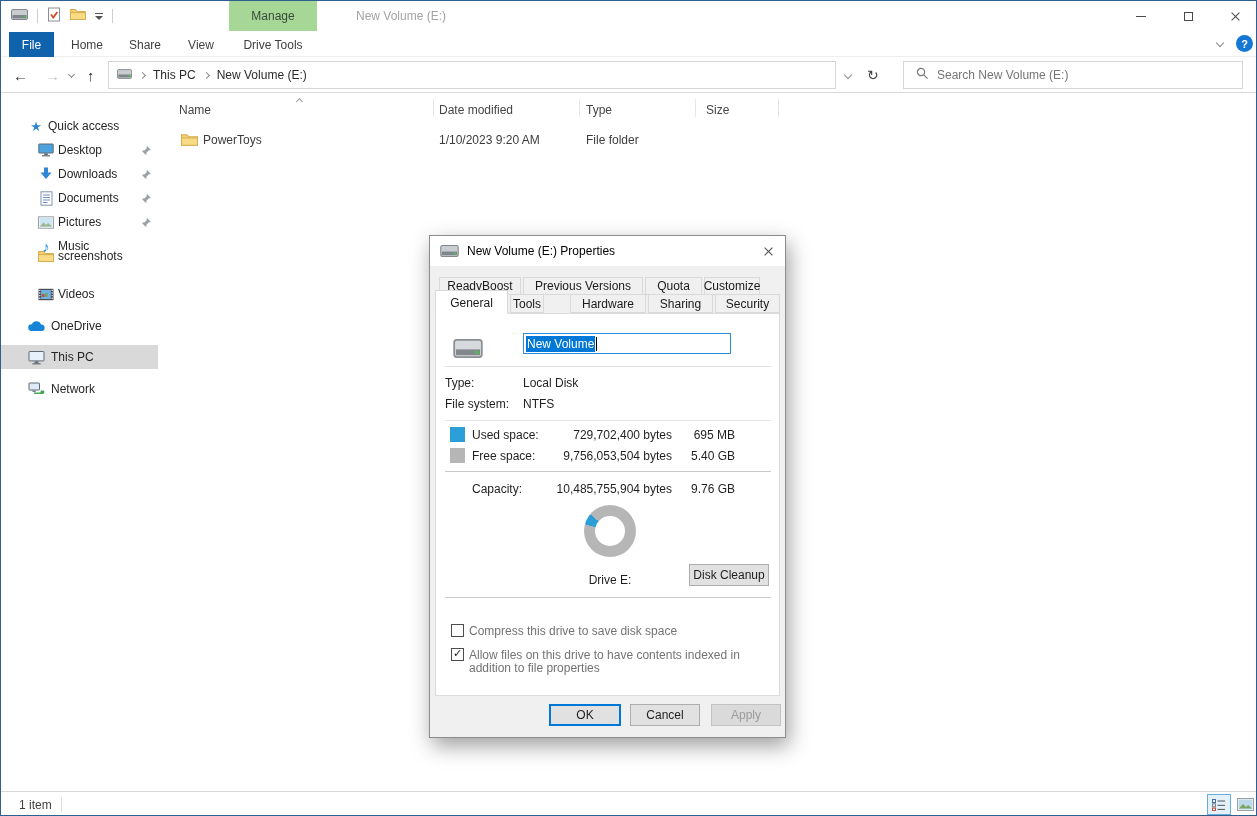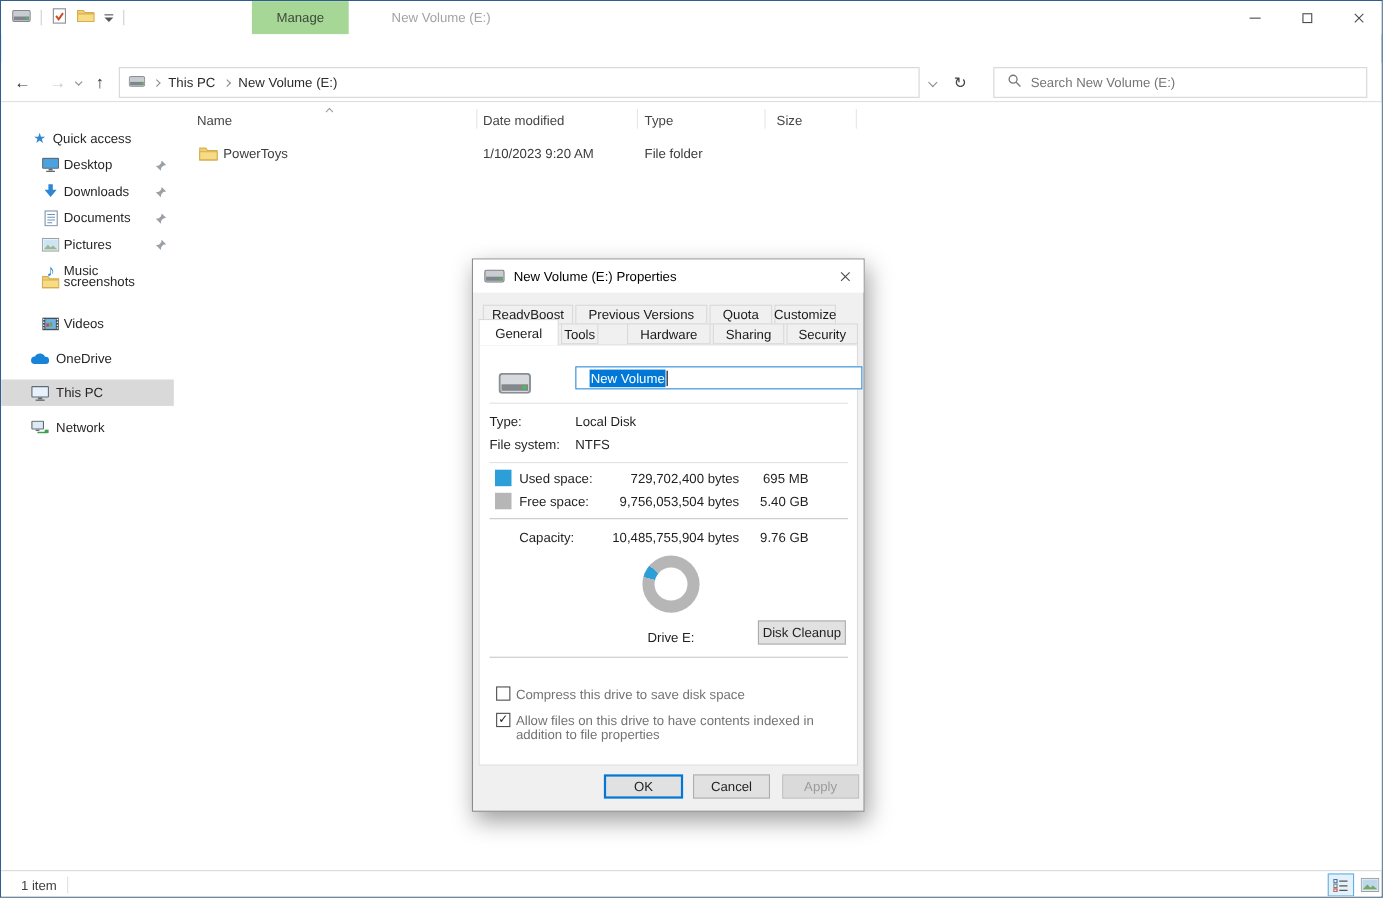--- a/index.html
+++ b/index.html
@@ -73,21 +73,21 @@
   .hsize{position:absolute;left:246px;width:53px;text-align:right;color:#1f1f1f}
   .swatch{position:absolute;left:14px;width:15px;height:15px}
   #donut{position:absolute;left:148px;top:191px;width:52px;height:52px;border-radius:50%}
   #donut::after{content:"";position:absolute;left:11px;top:11px;width:30px;height:30px;border-radius:50%;background:#fff}
   .winbtn{position:absolute;height:22px;background:#e1e1e1;border:1px solid #adadad;font-size:12px;color:#1f1f1f;display:flex;align-items:center;justify-content:center;font-family:inherit}
   .winbtn.default{border:2px solid #0078d7}
   .winbtn.disabled{background:#dadada;border-color:#c3c3c3;color:#9b9b9b}
   .dlg-check{position:absolute;width:13px;height:13px;background:#fff;border:1px solid #4d4d4d}
   .dlg-check.checked::after{content:"✓";position:absolute;left:1px;top:-2px;font-size:11px;color:#1a1a1a}
   .cblabel{position:absolute;color:#737373;line-height:13px}
-  #vol-input{position:absolute;left:87px;top:19px;width:261px;height:21px;background:#fff;border:1px solid #2b8dd8;display:flex;align-items:center;padding-left:12px}
+  #vol-input{position:absolute;left:87px;top:19px;width:208px;height:21px;background:#fff;border:1px solid #2b8dd8;display:flex;align-items:center;padding-left:2px}
   #vol-input .seltext{background:#0078d7;color:#fff;padding:1px 1px}
   .caret{width:1px;height:14px;background:#000;margin-left:1px}
 </style>
 </head>
 <body>
 
 <div id="win">
 
   <div id="titlebar">
     <div class="qat">
@@ -123,20 +123,29 @@
         <span class="wc-min"></span>
       </div>
     <div class="wctl" style="left:1164px">
         <span class="wc-max"></span>
       </div>
     <div class="wctl" style="left:1211px">
         <span class="wc-x"></span>
       </div>
   </div>
 
+  <div id="ribbonrow">
+    <div class="rtab active" style="left:8px;width:45px">File</div>
+    <div class="rtab" style="left:60px;width:52px">Home</div>
+    <div class="rtab" style="left:118px;width:52px">Share</div>
+    <div class="rtab" style="left:176px;width:48px">View</div>
+    <div class="rtab" style="left:228px;width:88px">Drive Tools</div>
+    <span class="chev" style="position:absolute;left:1216px;top:9px"></span>
+    <div class="helpdot" style="left:1235px;top:4px">?</div>
+  </div>
 
   <div id="navbar">
     <span class="navglyph" style="left:12px;color:#333">←</span>
     <span class="navglyph" style="left:44px;color:#c9c9c9">→</span>
     <span class="chev sm" style="position:absolute;left:68px;top:15px"></span>
     <span class="navglyph" style="left:86px;color:#333">↑</span>
 
     <div class="box" style="left:107px;top:4px;width:728px;height:28px">
       <div class="crumb">
         <span>

